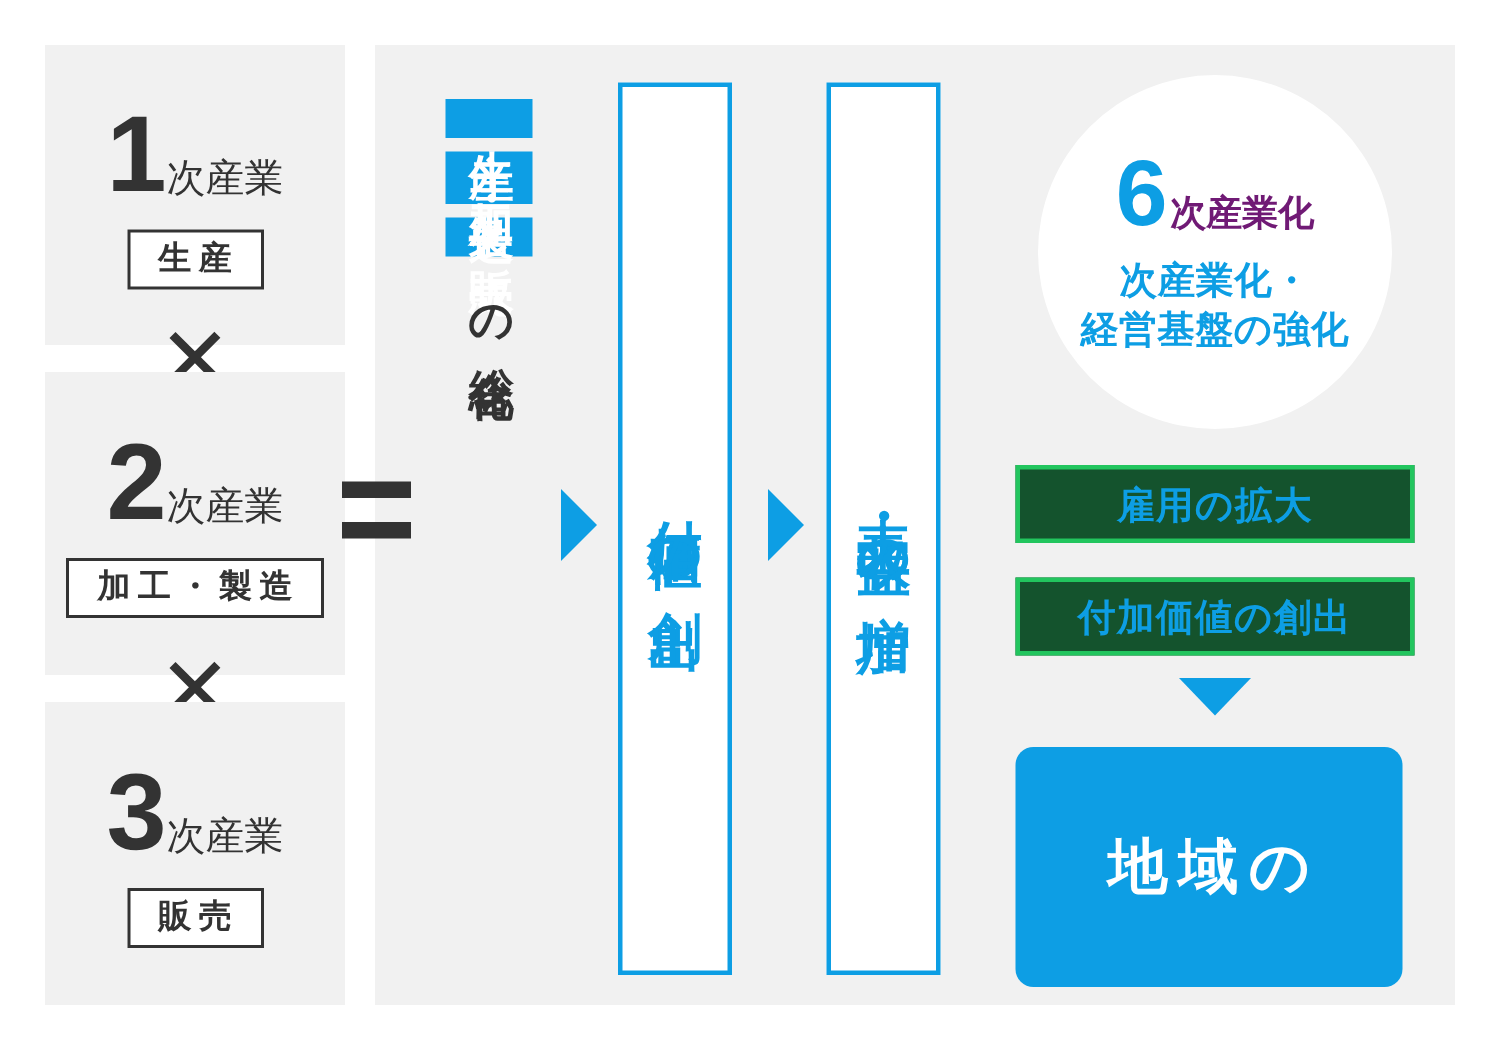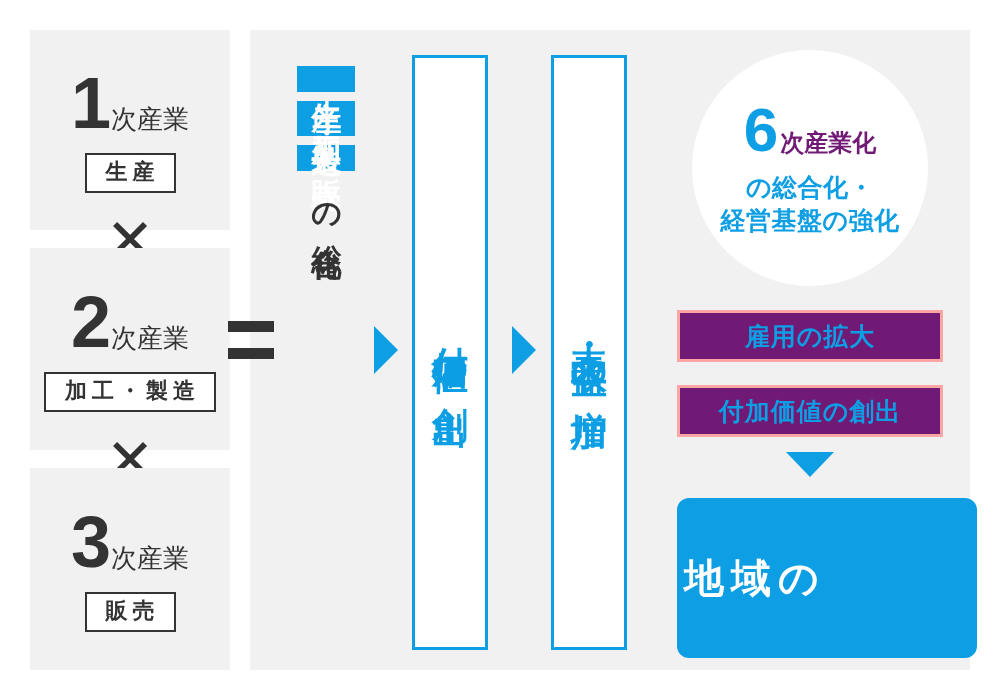--- a/index.html
+++ b/index.html
@@ -226,22 +226,22 @@
     letter-spacing: 0.5px;
     white-space: nowrap;
   }
 
   
   .outcome-box {
     position: absolute;
     left: 677px;
     width: 266px;
     height: 52px;
-    border: 3px solid #fca5a5;
-    background: #701a75;
+    border: 3px solid #22c55e;
+    background: #14532d;
     box-sizing: border-box;
     display: flex;
     align-items: center;
     justify-content: center;
     color: #0d9ee4;
     font-size: 25px;
     font-weight: bold;
     letter-spacing: 1px;
   }
   #outcome-1 { top: 310px; }
@@ -256,27 +256,27 @@
     border-left: 24px solid transparent;
     border-right: 24px solid transparent;
     border-top: 25px solid #0d9ee4;
   }
 
   
   #result-box {
     position: absolute;
     left: 677px;
     top: 498px;
-    width: 300px;
+    width: 258px;
     height: 160px;
     background: #0d9ee4;
     border-radius: 12px;
     display: flex;
-    flex-direction: column;
-    align-items: flex-start;
+    flex-direction: row;
+    align-items: center;
     justify-content: center;
   }
   .result-line {
     color: #ffffff;
     font-size: 40px;
     font-weight: bold;
     letter-spacing: 7px;
     text-indent: 7px;
     line-height: 1.32;
     white-space: nowrap;
@@ -339,21 +339,21 @@
 
   <div class="outline-box" id="box-sales">
     <span class="outline-box-label">売上・収益の増加</span>
   </div>
 
   <div id="goal-circle">
     <div id="circle-heading">
       <span id="circle-number">6</span>
       <span id="circle-suffix">次産業化</span>
     </div>
-    <div class="circle-sub-line">の総合化・</div>
+    <div class="circle-sub-line">次産業化・</div>
     <div class="circle-sub-line">経営基盤の強化</div>
   </div>
 
   <div class="outcome-box" id="outcome-1">雇用の拡大</div>
   <div class="outcome-box" id="outcome-2">付加価値の創出</div>
 
   <div id="arrow-down"></div>
 
   <div id="result-box">
     <div class="result-line">地域の</div>

